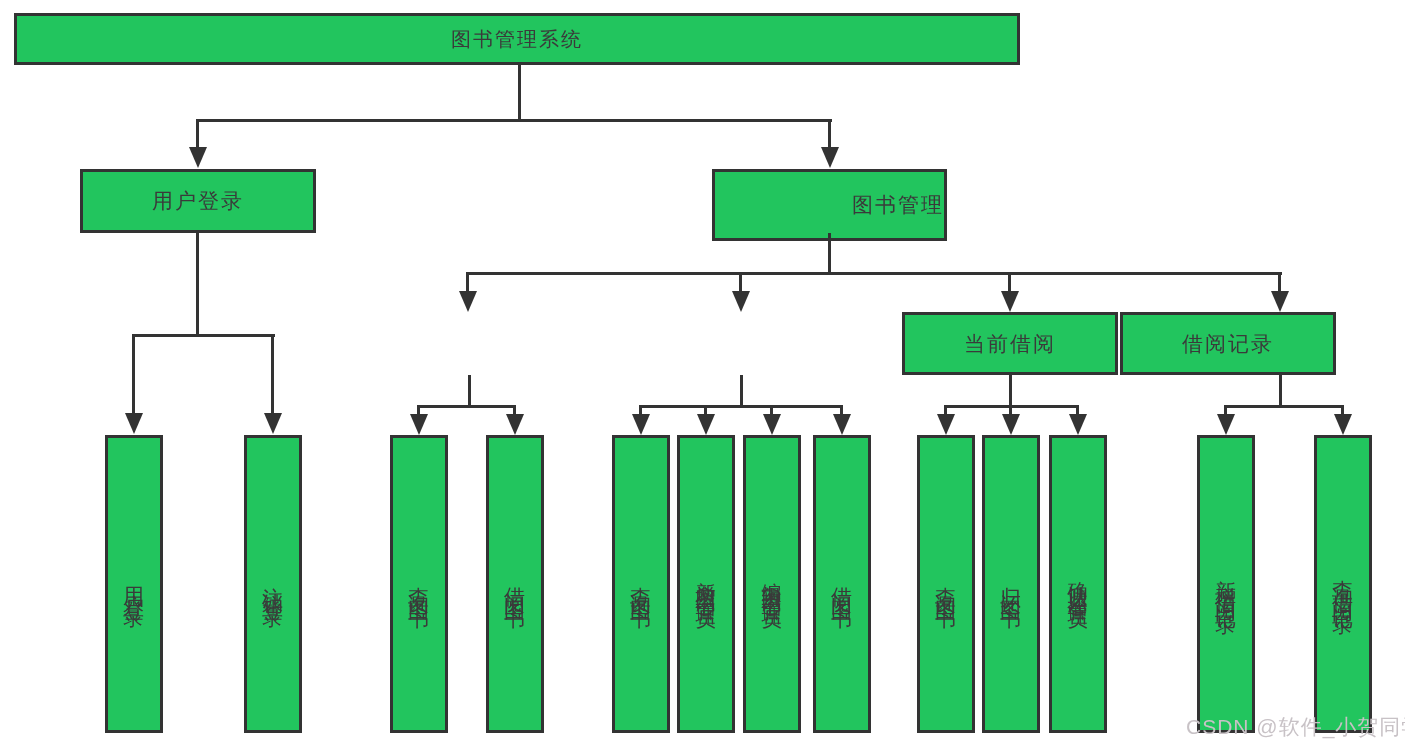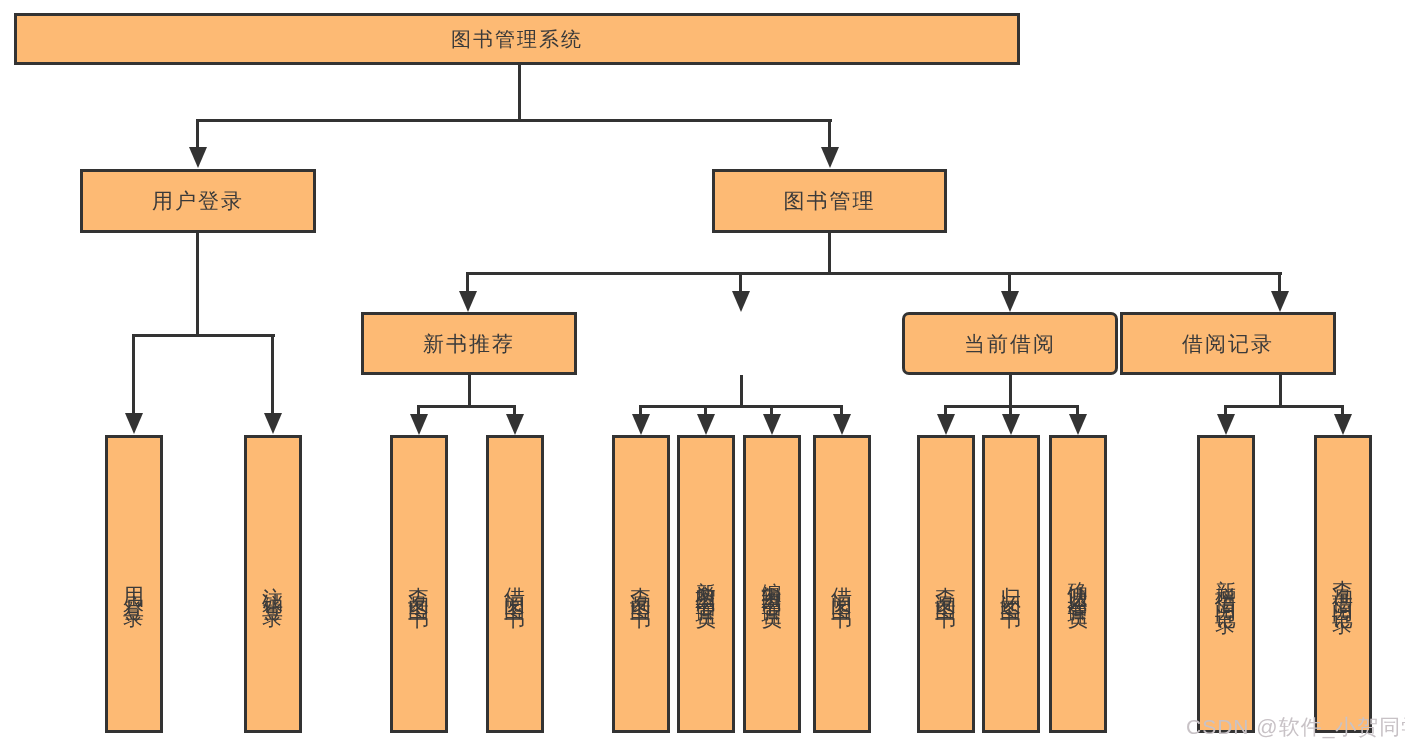--- a/index.html
+++ b/index.html
@@ -14,21 +14,21 @@
   .canvas{
     position:relative;
     width:1405px;height:747px;
     background:var(--bg);
     overflow:hidden;
   }
   
   .node{
     position:absolute;
     border:3px solid var(--line);
-    background:#fdba74;
+    background:#22c55e;
     display:flex;align-items:center;justify-content:center;
     color:var(--text);
     font-size:21px;
     letter-spacing:2px;
     white-space:nowrap;
   }
   .node-v span{
     writing-mode:vertical-rl;
     text-orientation:upright;
     letter-spacing:7px;
@@ -74,40 +74,37 @@
   </div>
 
   <div class="vline" style="left:518px;top:64px;height:58px;"></div>
   <div class="hline" style="left:196px;top:119px;width:636px;"></div>
   <div class="drop" style="left:196px;top:119px;height:29px;"></div>
   <div class="drop" style="left:828px;top:119px;height:29px;"></div>
 
   <div class="node" style="left:80px;top:169px;width:236px;height:64px;">
     <span>用户登录</span>
   </div>
-  <div class="node" style="left:712px;top:169px;width:235px;height:64px;">
+  <div class="node" style="left:712px;top:169px;width:235px;height:72px;justify-content:flex-end;">
     <span>图书管理</span>
   </div>
 
   <div class="vline" style="left:196px;top:233px;height:104px;"></div>
   <div class="hline" style="left:132px;top:334px;width:143px;"></div>
   <div class="drop" style="left:132px;top:334px;height:80px;"></div>
   <div class="drop" style="left:271px;top:334px;height:80px;"></div>
 
   <div class="vline" style="left:828px;top:233px;height:42px;"></div>
   <div class="hline" style="left:466px;top:272px;width:816px;"></div>
   <div class="drop" style="left:466px;top:272px;height:20px;"></div>
   <div class="drop" style="left:739px;top:272px;height:20px;"></div>
   <div class="drop" style="left:1008px;top:272px;height:20px;"></div>
   <div class="drop" style="left:1278px;top:272px;height:20px;"></div>
 
-  <div class="node" style="left:361px;top:312px;width:216px;height:63px;">
-    <span>新书推荐</span>
-  </div>
-  <div class="node" style="left:902px;top:312px;width:216px;height:63px;border-radius:7px;">
+  <div class="node" style="left:902px;top:312px;width:216px;height:63px;">
     <span>当前借阅</span>
   </div>
   <div class="node" style="left:1120px;top:312px;width:216px;height:63px;">
     <span>借阅记录</span>
   </div>
 
   <div class="vline" style="left:468px;top:375px;height:33px;"></div>
   <div class="hline" style="left:417px;top:405px;width:99px;"></div>
   <div class="drop" style="left:417px;top:405px;height:10px;"></div>
   <div class="drop" style="left:513px;top:405px;height:10px;"></div>

